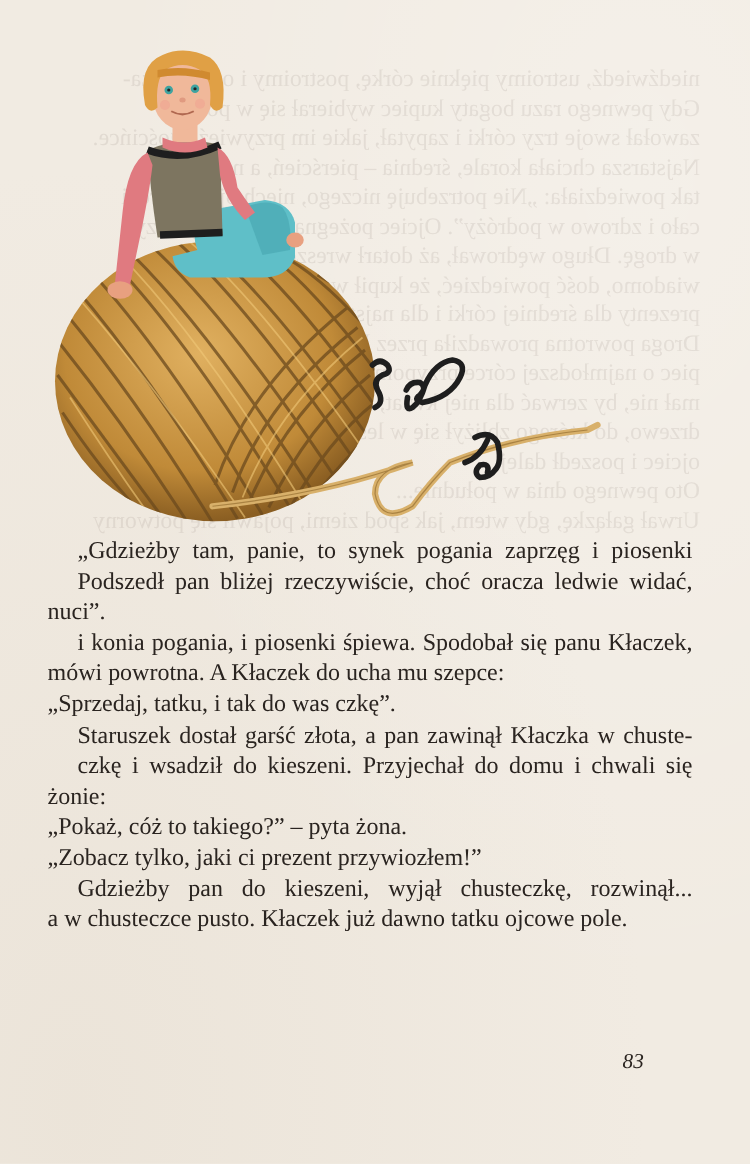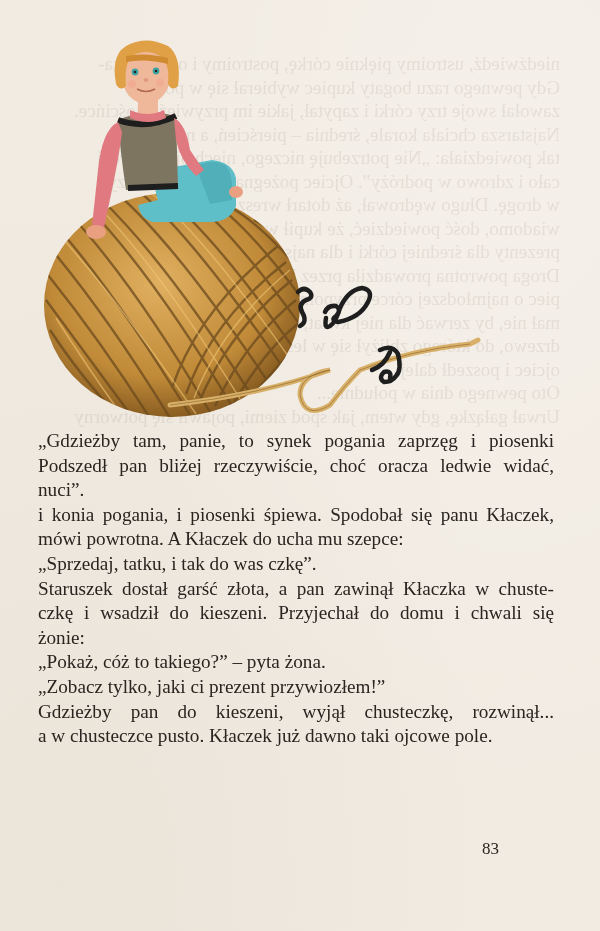--- a/index.html
+++ b/index.html
@@ -32,25 +32,25 @@
     }
     .illustration svg { position: absolute; left: 0; top: 0; }
     .story {
       position: absolute; left: 38px; top: 429px; width: 516px;
       font-size: 19.2px; line-height: 24.6px;
       text-align: justify;
       color: #2a2420;
     }
     .story .line { display: block; white-space: nowrap; }
     .story .line.just {
-      text-align: justify; text-align-last: justify; white-space: normal;
+      text-align: justify; text-align-last: justify; white-space: normal; margin-left: 24px;
     }
     .page-number {
-      position: absolute; left: 482px; top: 839px;
-      font-size: 17px; color: #2a2420;
+      position: absolute; left: 498px; top: 839px;
+      font-size: 17px; color: #2a2420; font-style: italic;
     }
   </style>
 </head>
 <body>
 
 <div class="page">
 
   <div class="bleed" aria-hidden="true">
     <p>niedźwiedź, ustroimy pięknie córkę, postroimy i oddamy za-</p>
     <p>Gdy pewnego razu bogaty kupiec wybierał się w podróż,</p>
@@ -170,17 +170,17 @@
     <span class="line">nuci”.</span>
     <span class="line just">i konia pogania, i piosenki śpiewa. Spodobał się panu Kłaczek,</span>
     <span class="line">mówi powrotna. A Kłaczek do ucha mu szepce:</span>
     <span class="line">„Sprzedaj, tatku, i tak do was czkę”.</span>
     <span class="line just">Staruszek dostał garść złota, a pan zawinął Kłaczka w chuste-</span>
     <span class="line just">czkę i wsadził do kieszeni. Przyjechał do domu i chwali się</span>
     <span class="line">żonie:</span>
     <span class="line">„Pokaż, cóż to takiego?” – pyta żona.</span>
     <span class="line">„Zobacz tylko, jaki ci prezent przywiozłem!”</span>
     <span class="line just">Gdzieżby pan do kieszeni, wyjął chusteczkę, rozwinął...</span>
-    <span class="line">a w chusteczce pusto. Kłaczek już dawno taki ojcowe pole.</span>
+    <span class="line">a w chusteczce pusto. Kłaczek już dawno tatku ojcowe pole.</span>
   </div>
 
   <div class="page-number">83</div>
 </div>
 
 </body></html>

